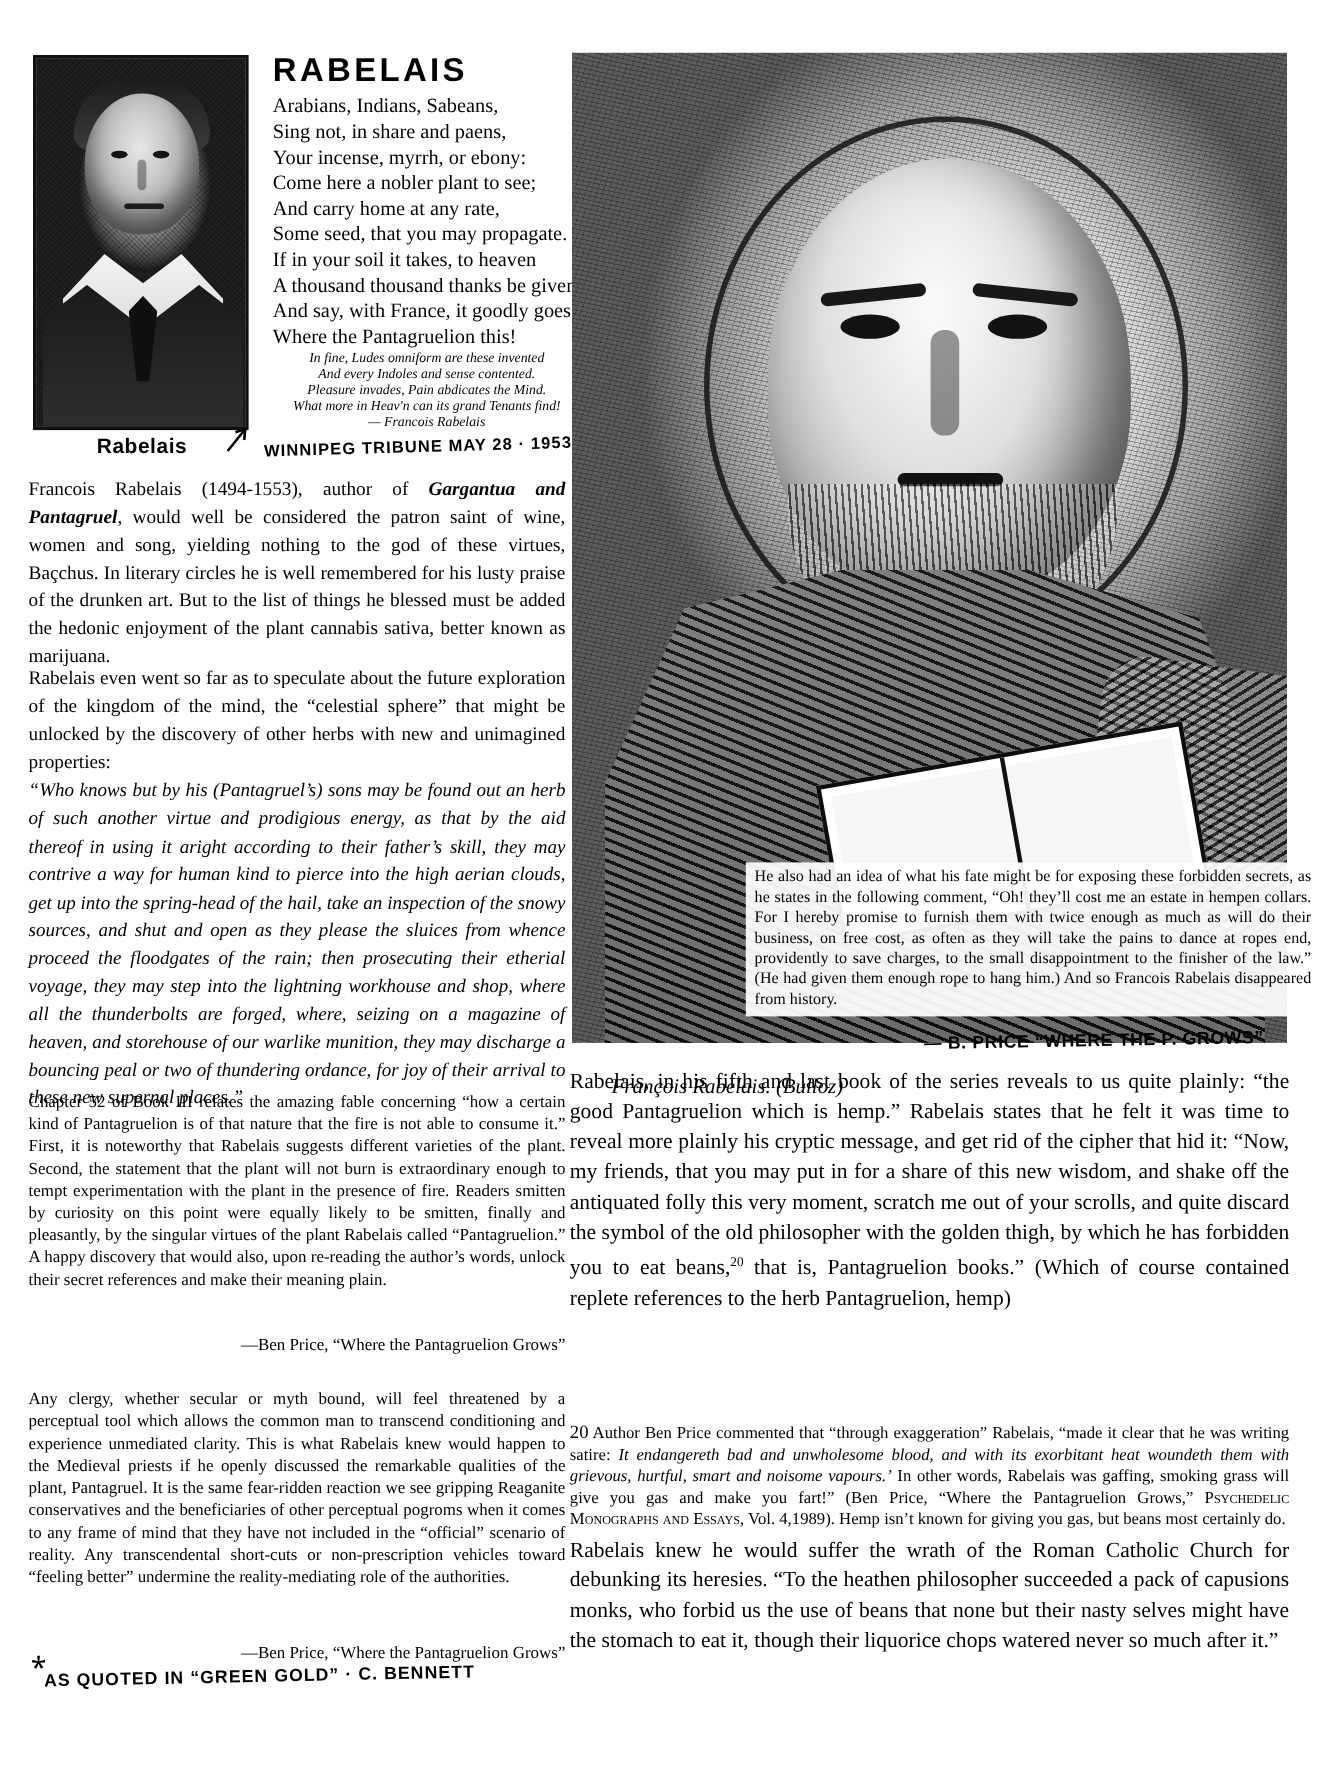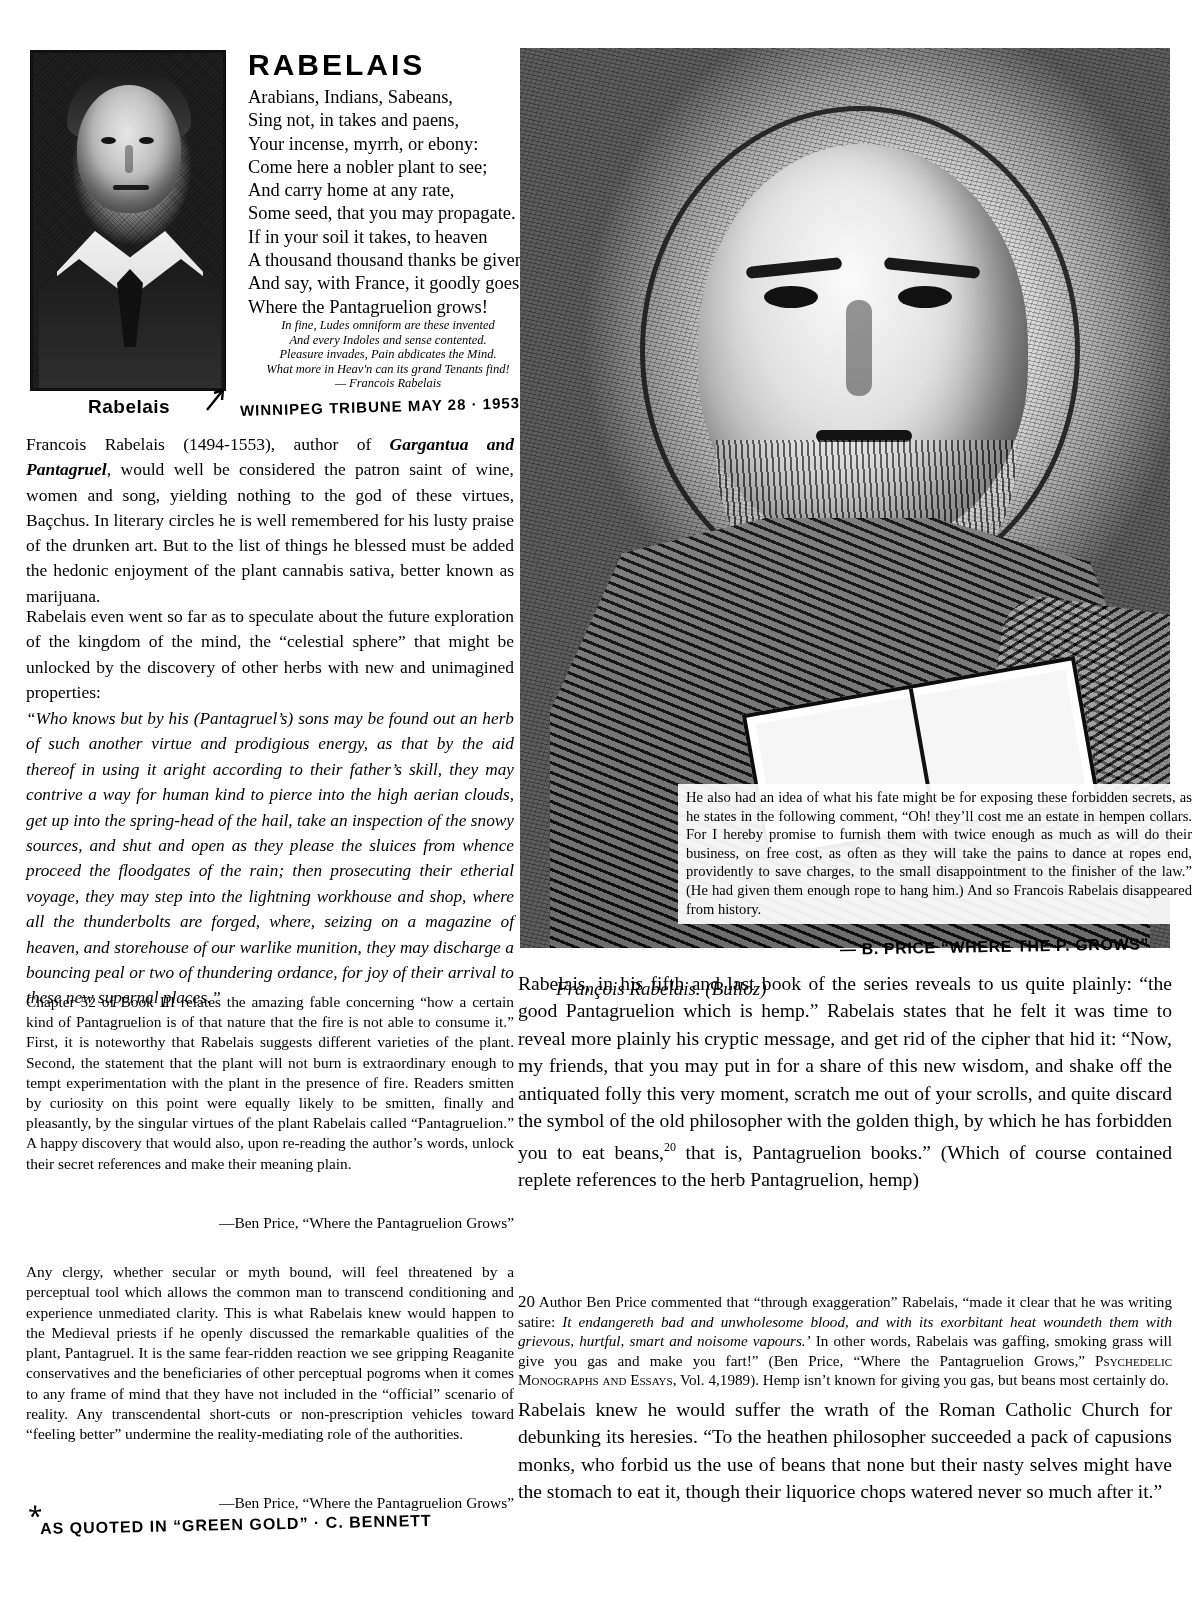--- a/index.html
+++ b/index.html
@@ -191,29 +191,29 @@
     <div class="tie"></div>
   </div>
   <div id="portrait-caption">Rabelais</div>
   <svg id="portrait-arrow" viewBox="0 0 22 26">
     <path d="M2 24 L18 4 M18 4 L9 7 M18 4 L17 14" stroke="#000" stroke-width="2.4" fill="none"></path>
   </svg>
 
   <div id="poem-title">RABELAIS</div>
   <div id="poem">
     <div>Arabians, Indians, Sabeans,</div>
-    <div>Sing not, in takes and paens,</div>
+    <div>Sing not, in share and paens,</div>
     <div>Your incense, myrrh, or ebony:</div>
     <div>Come here a nobler plant to see;</div>
     <div>And carry home at any rate,</div>
     <div>Some seed, that you may propagate.</div>
     <div>If in your soil it takes, to heaven</div>
     <div>A thousand thousand thanks be given</div>
     <div>And say, with France, it goodly goes</div>
-    <div>Where the Pantagruelion grows!</div>
+    <div>Where the Pantagruelion this!</div>
   </div>
 
   <div id="epigraph">
     <div>In fine, Ludes omniform are these invented</div>
     <div>And every Indoles and sense contented.</div>
     <div>Pleasure invades, Pain abdicates the Mind.</div>
     <div>What more in Heav'n can its grand Tenants find!</div>
     <div class="attrib">— Francois Rabelais</div>
   </div>
 

